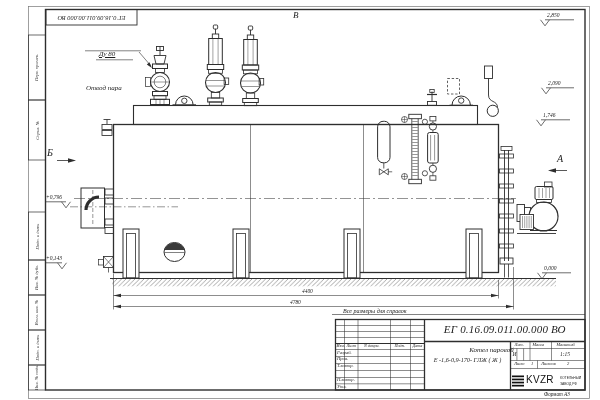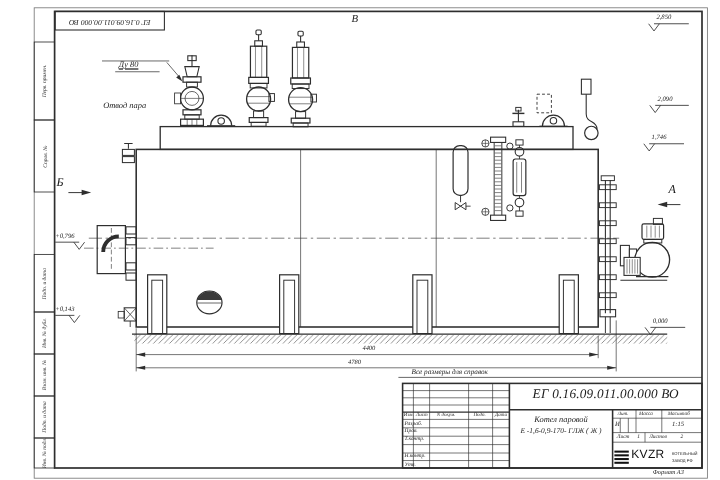--- a/index.html
+++ b/index.html
@@ -317,21 +317,21 @@
 <span class="txt" style="left:544px;top:265.5px;font-size:5.5px;">0,000</span>
 <span class="txt" style="left:46px;top:194.5px;font-size:5.5px;">+0,796</span>
 <span class="txt" style="left:46px;top:255.5px;font-size:5.5px;">+0,143</span>
 
 <span class="txt" style="left:302px;top:288.6px;font-size:5.4px;">4400</span>
 <span class="txt" style="left:290px;top:299.6px;font-size:5.4px;">4780</span>
 
 <span class="txt" style="left:343px;top:307.5px;font-size:6px;">Все размеры для справок</span>
 
 <span class="txt ctr" style="left:424.5px;top:324px;width:160.5px;font-size:11px;letter-spacing:.2px;">ЕГ 0.16.09.011.00.000  ВО</span>
-<span class="txt ctr" style="left:424.5px;top:346.5px;width:86px;font-size:7px;">Котел паровой</span>
+<span class="txt ctr" style="left:424.5px;top:346.5px;width:86px;font-size:7px;padding-left:24px;">Котел паровой</span>
 <span class="txt ctr" style="left:424.5px;top:357px;width:86px;font-size:6.2px;">Е -1,6-0,9-170- ГЛЖ ( Ж )</span>
 
 <span class="txt" style="left:514.5px;top:343px;font-size:4.3px;">Лит.</span>
 <span class="txt" style="left:532.5px;top:343px;font-size:4.3px;">Масса</span>
 <span class="txt" style="left:556.5px;top:343px;font-size:4.3px;">Масштаб</span>
 <span class="txt" style="left:512.5px;top:351.5px;font-size:5.5px;">И</span>
 <span class="txt" style="left:560px;top:351.5px;font-size:5.5px;">1:15</span>
 <span class="txt" style="left:514px;top:362px;font-size:4.5px;">Лист</span>
 <span class="txt" style="left:531px;top:362px;font-size:4.5px;">1</span>
 <span class="txt" style="left:541px;top:362px;font-size:4.5px;">Листов</span>

